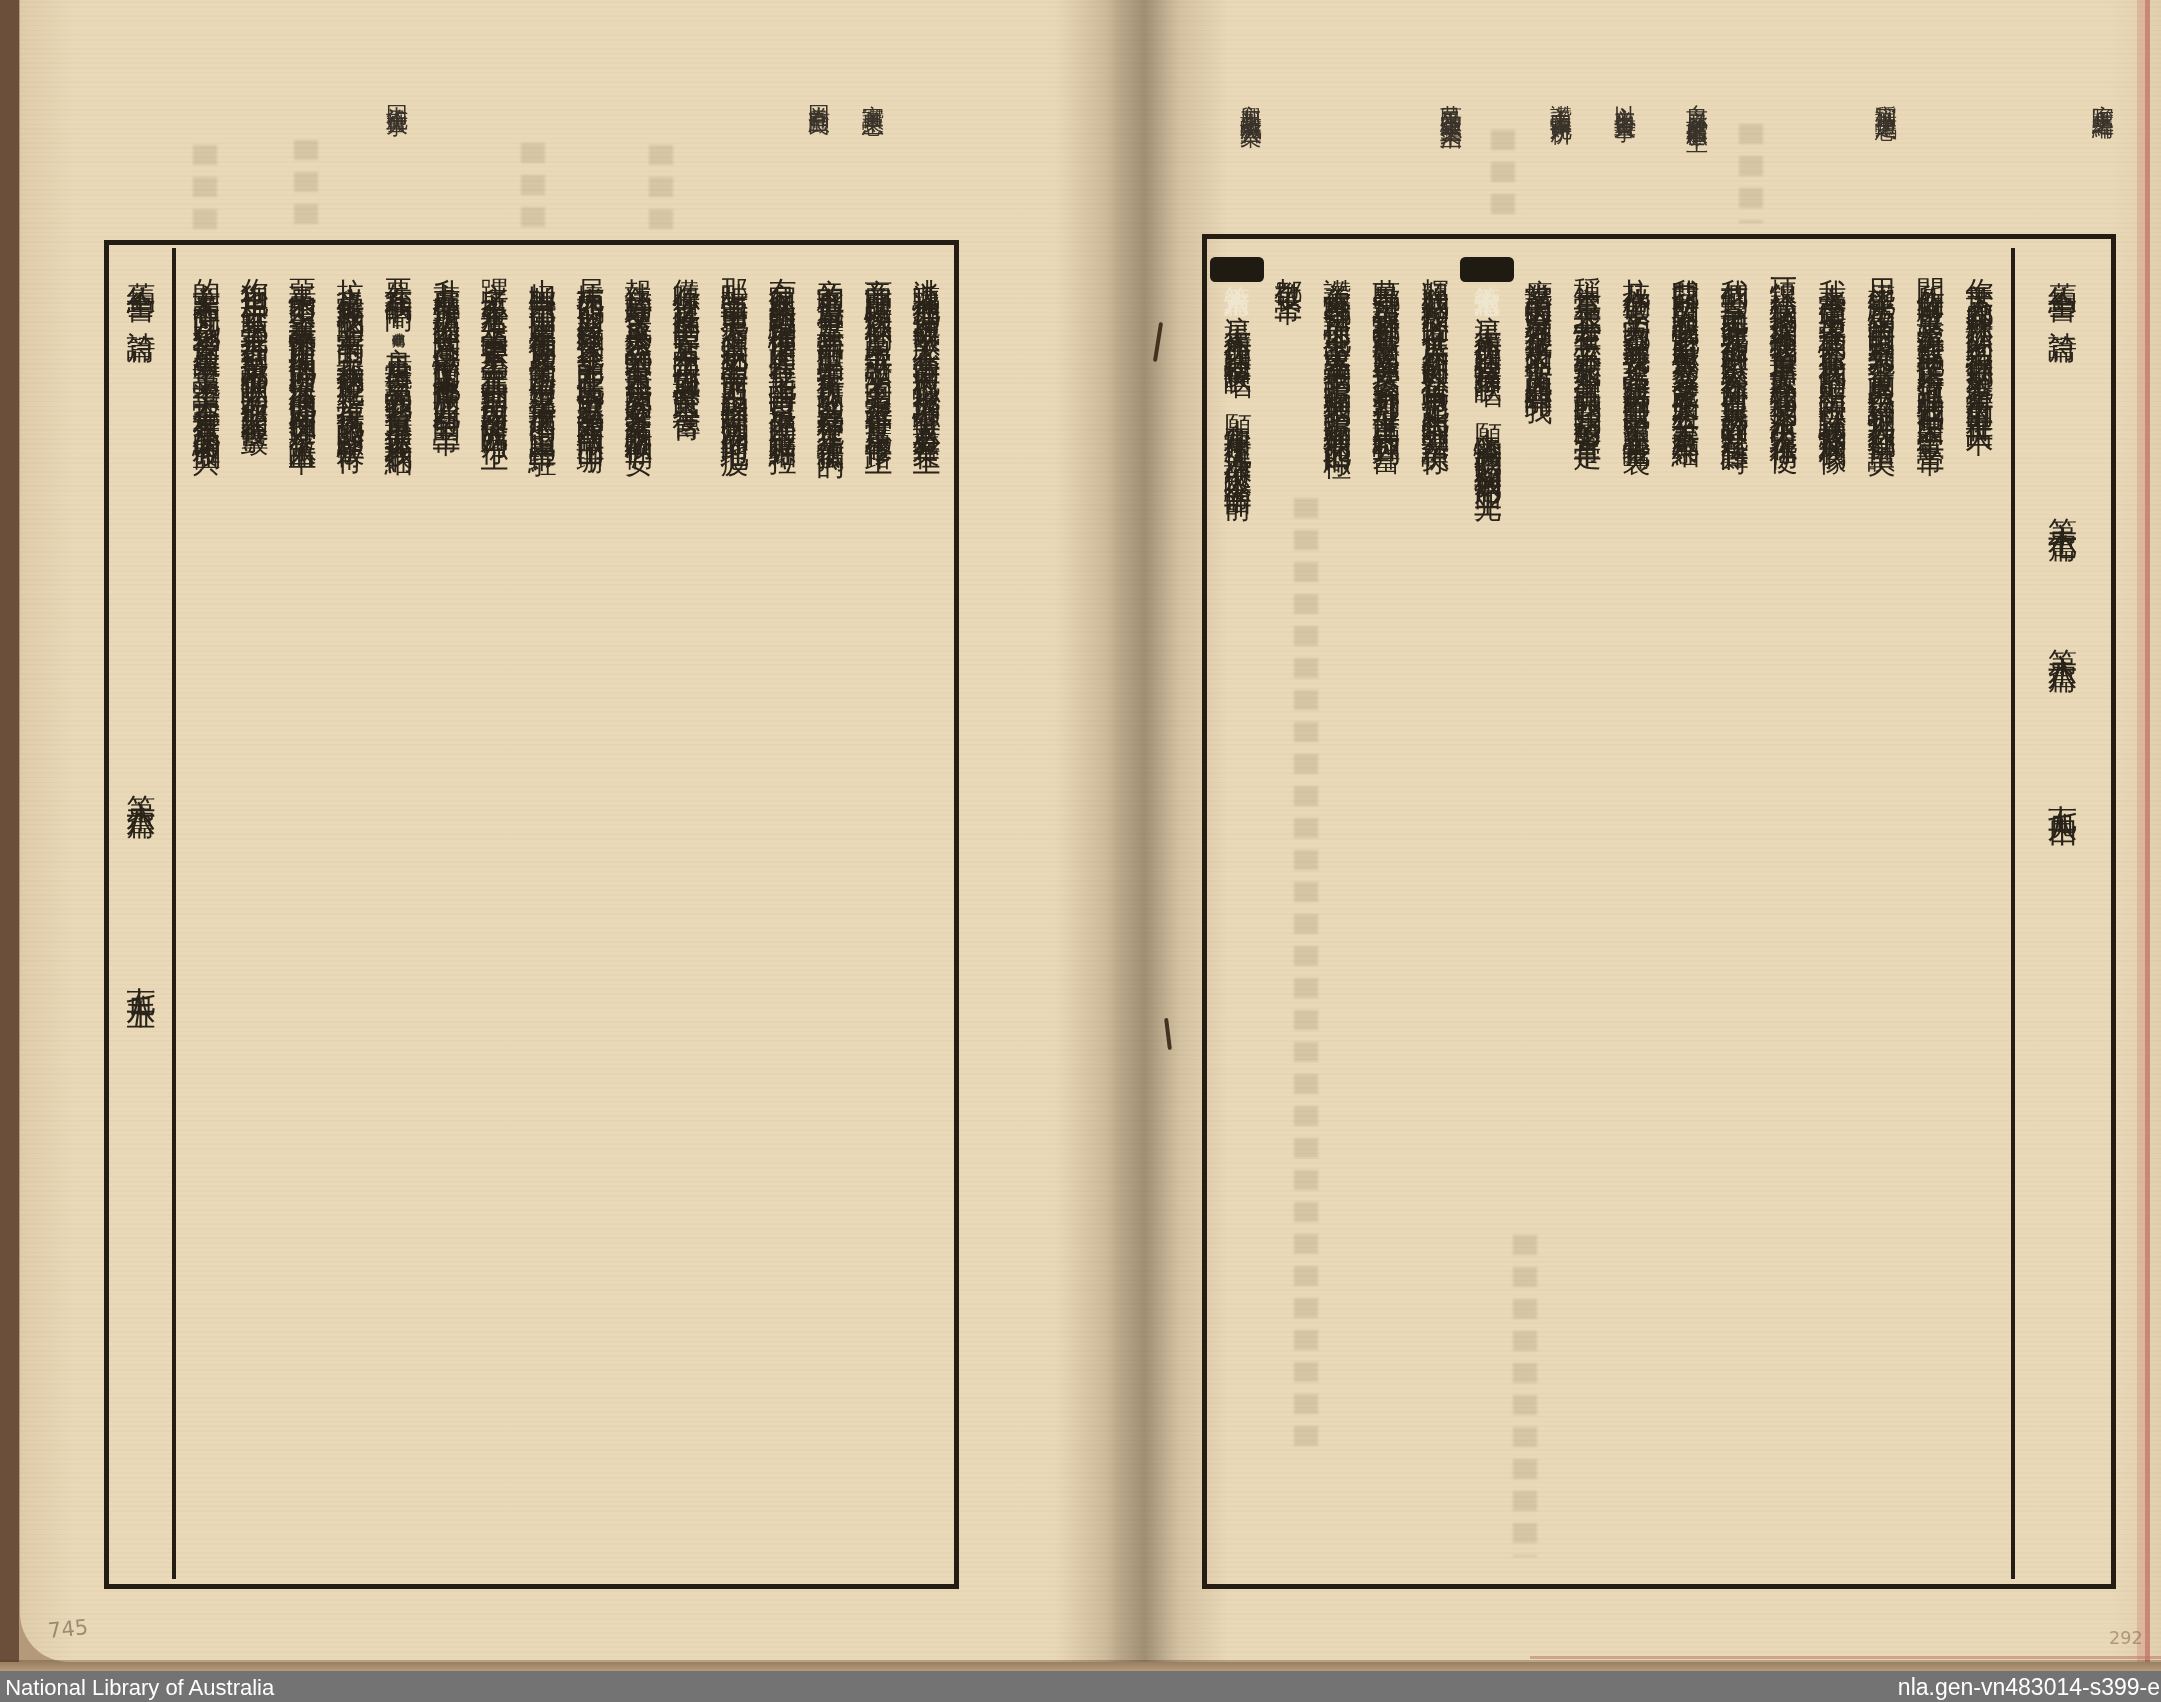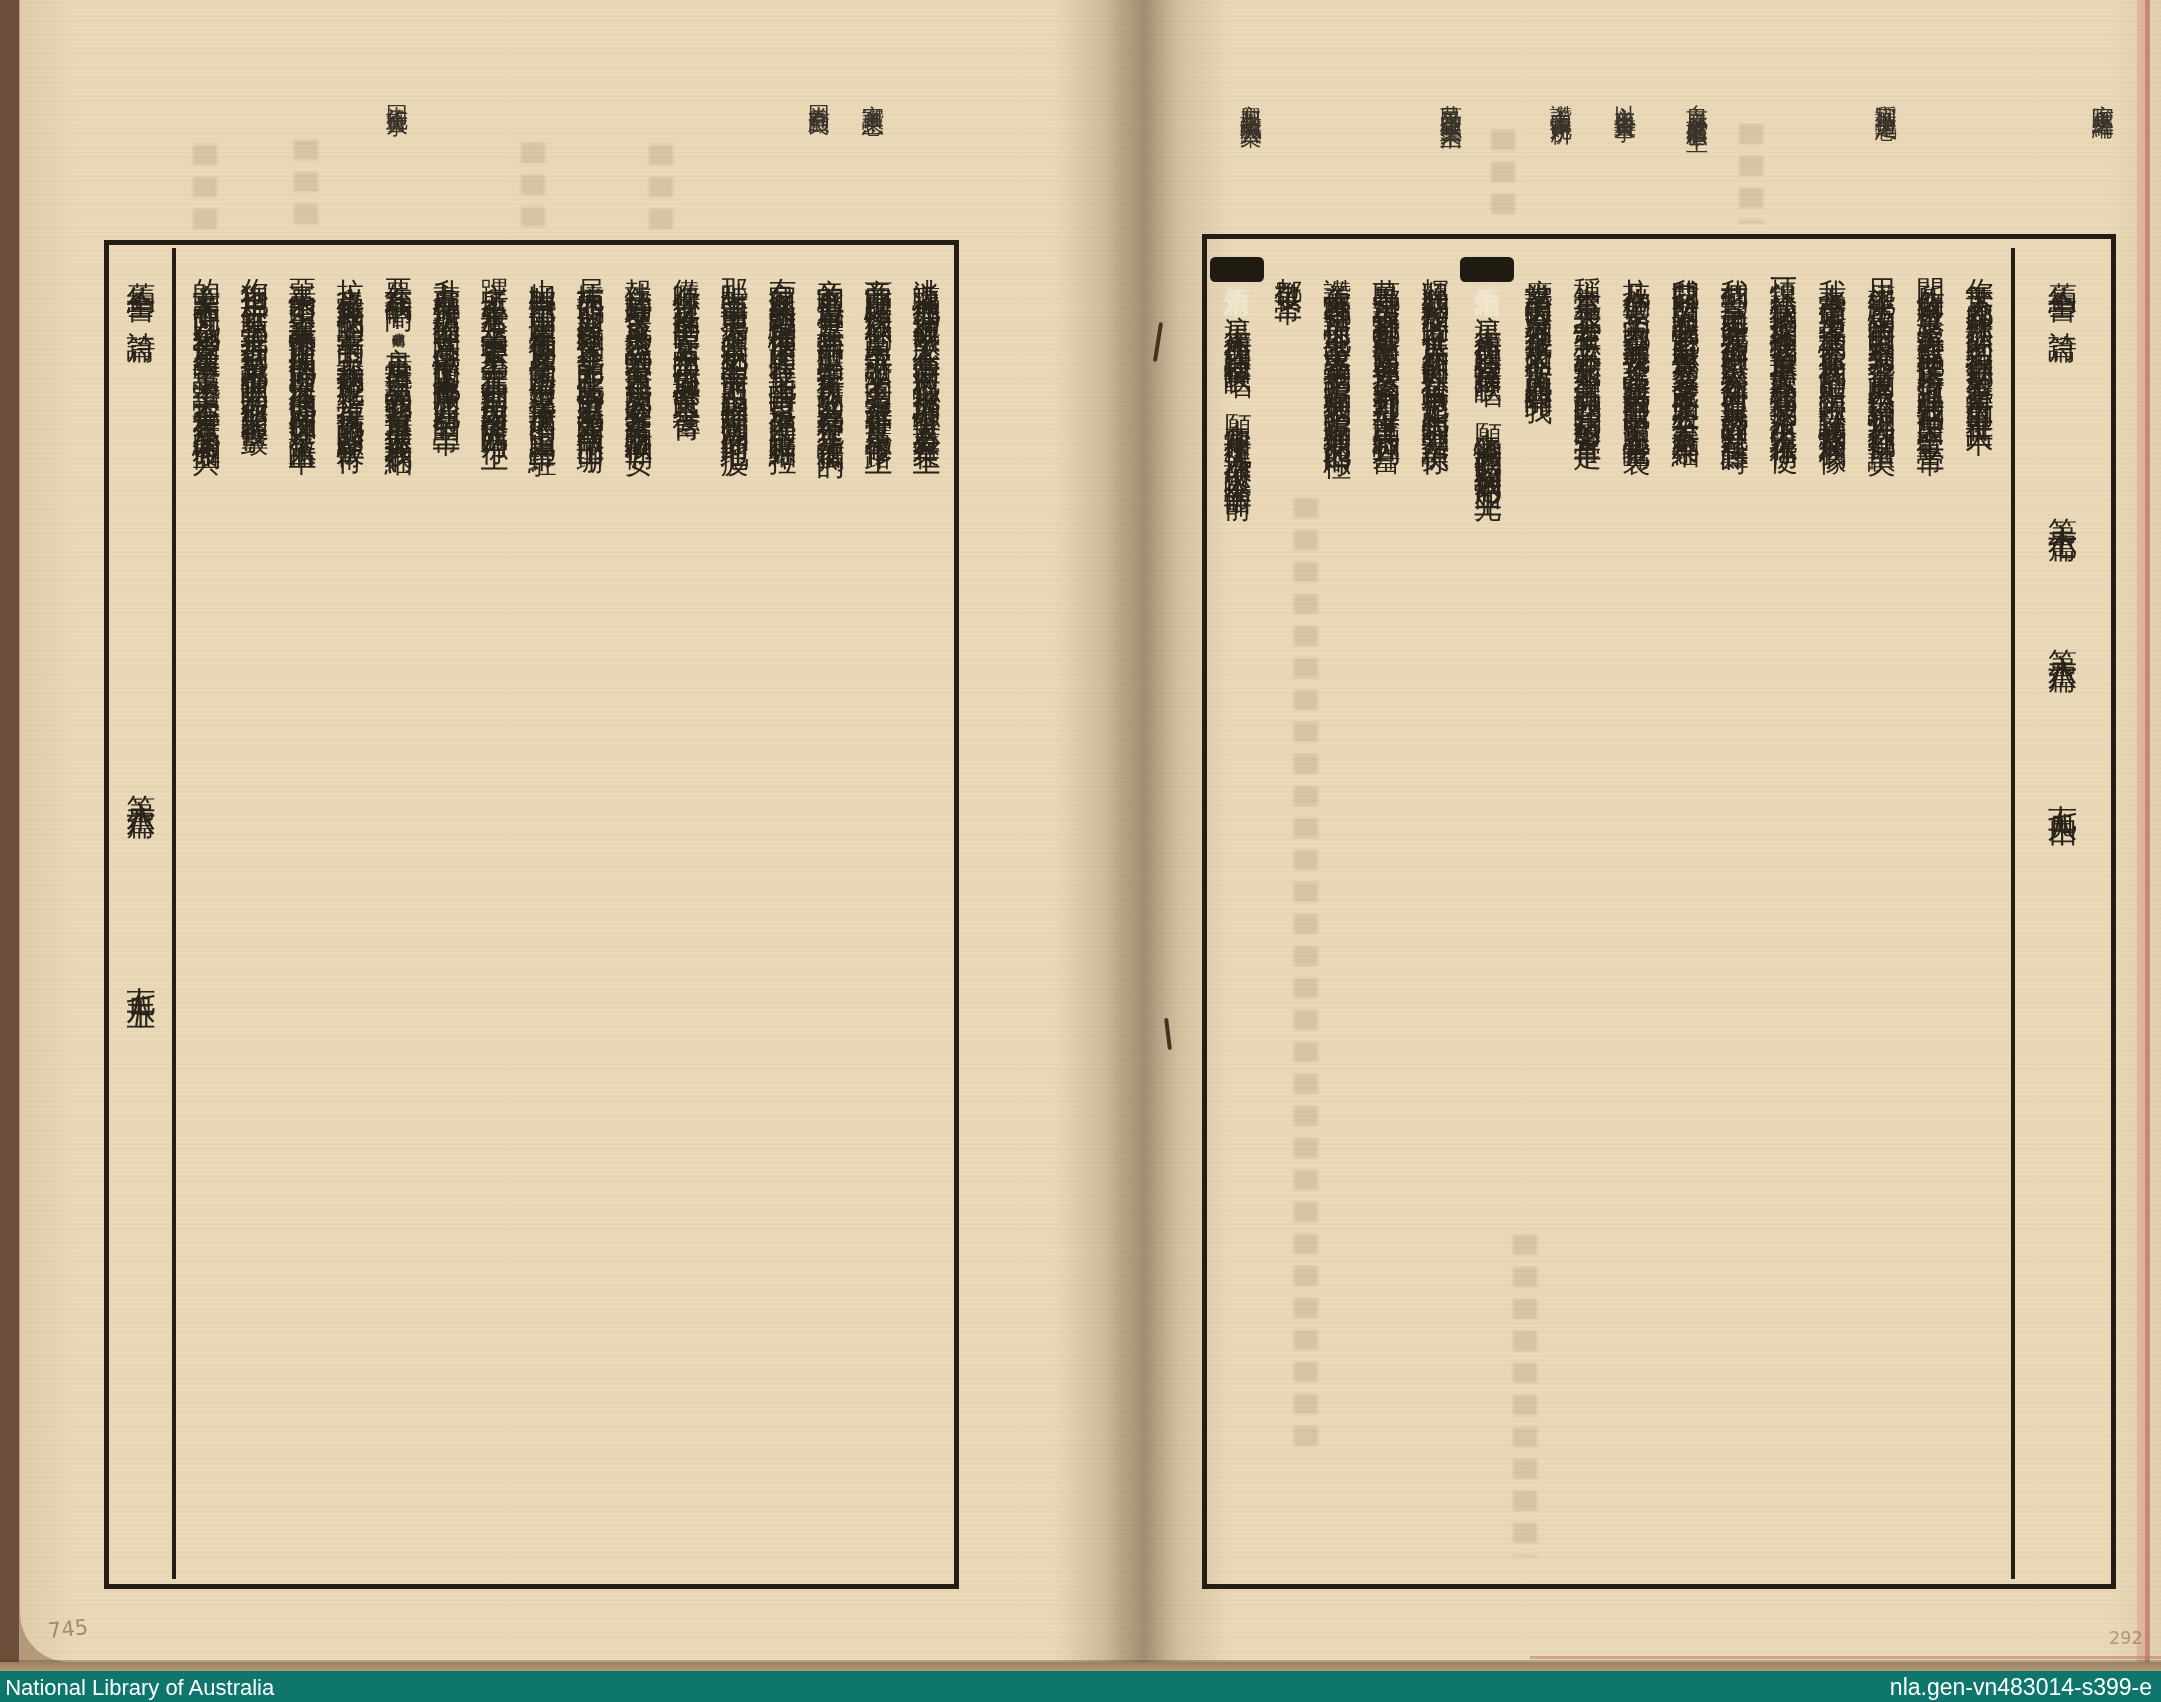--- a/index.html
+++ b/index.html
@@ -57,23 +57,23 @@
   }
 
   .ghost{position:absolute;pointer-events:none;filter:blur(1px);opacity:.5;
     background:repeating-linear-gradient(180deg, rgba(92,80,58,.28) 0 20px, rgba(0,0,0,0) 20px 32px);}
   .ghost.v{width:24px;}
 
   .pencil{position:absolute;font-size:21px;color:rgba(95,78,60,.55);font-family:"DejaVu Sans",sans-serif;}
   .pencil-left{left:48px;top:1617px;transform:rotate(-6deg);}
   .pencil-right{left:2102px;top:1628px;font-size:17.6px;color:rgba(120,92,70,.5);margin-left:7px;}
 
-  .bar{position:absolute;left:0;top:1671px;width:2161px;height:32px;background:#0f766e;}
+  .bar{position:absolute;left:0;top:1671px;width:2161px;height:32px;background:#737373;}
   .bar .lib{position:absolute;left:5.2px;top:4.1px;font-family:"Liberation Sans","DejaVu Sans",sans-serif;font-size:22px;color:#ffffff;}
-  .bar .id{position:absolute;right:9px;top:3.1px;font-family:"Liberation Sans","DejaVu Sans",sans-serif;font-size:23px;color:#ffffff;}
+  .bar .id{position:absolute;right:1px;top:3.1px;font-family:"Liberation Sans","DejaVu Sans",sans-serif;font-size:23px;color:#ffffff;}
 </style>
 </head>
 <body>
 
 <div class="edge-left"></div>
 
 <div class="page page-left"></div>
 <div class="page page-right"></div>
 <div class="gutter"></div>
 <div class="stitch" style="left:1156px;top:322px;height:40px;transform:rotate(9deg);"></div>

